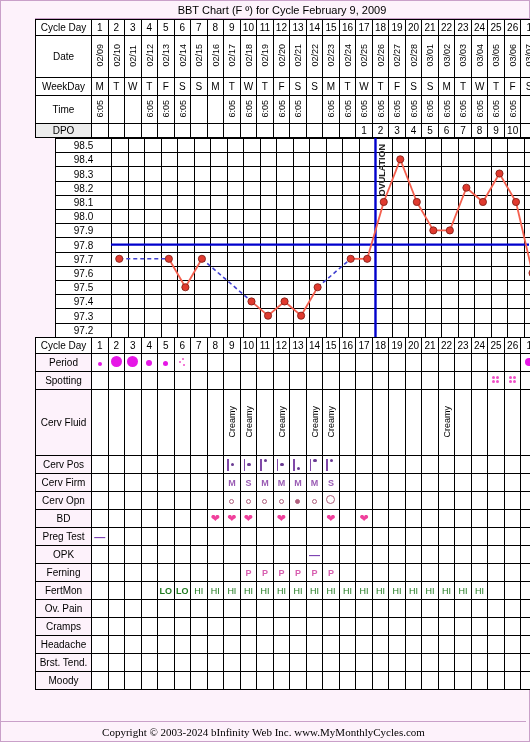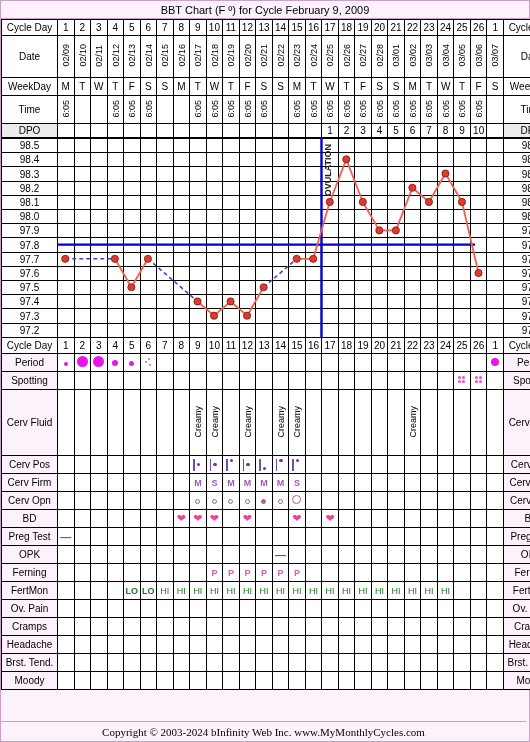--- a/index.html
+++ b/index.html
@@ -9,20 +9,21 @@
     font-family:"Liberation Sans", sans-serif;
     background:#ffffff;
     color:#000;
     overflow:hidden;
   }
   #chart-wrap {
     width:530px; height:742px;
     position:relative;
     border:1px solid #c9a0c9;
     background:#fdf2fb;
+    padding-left:34px;
   }
   .title {
     text-align:center;
     font-size:11px;
     padding:3px 0 3px;
     background:#fdf2fb;
     border-bottom:1px solid #c9a0c9;
     height:18px;
     line-height:13px;
   }
@@ -66,20 +67,21 @@
   .hdr-time { background:#ffffff; height:28px; }
   .hdr-time .vt { font-size:9px; }
   .dpo-row td { background:#ffffff; height:14px; font-size:10px; }
   .dpo-row td.lbl { background:#ececec; }
 
   
   #plot-area {
     position:relative;
     width:424px;
     height:199px;
+    margin-left:20px;
   }
   #plot-area table.grid td { height:14.214px; }
   .tlabel {
     background:#fdf2fb;
     font-size:10px;
     font-weight:bold;
     text-align:right;
     padding-right:5px;
   }
   .tlabel.r { text-align:right; padding-right:0; text-align:center; }

